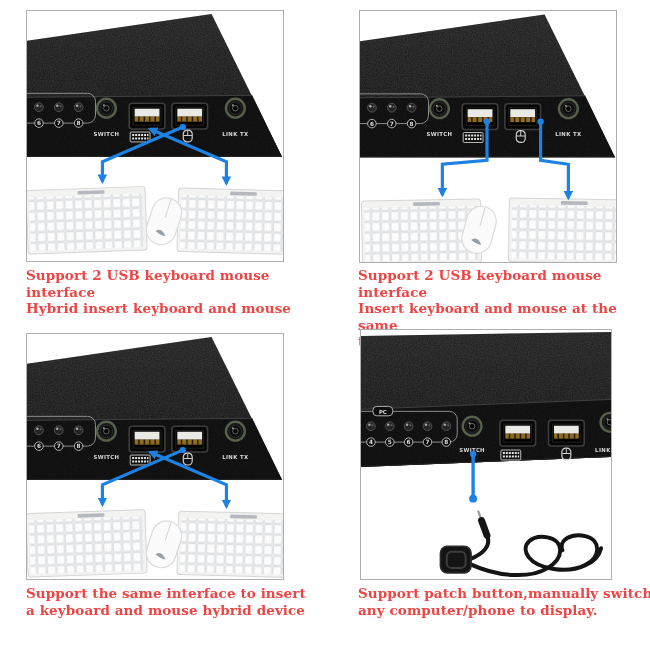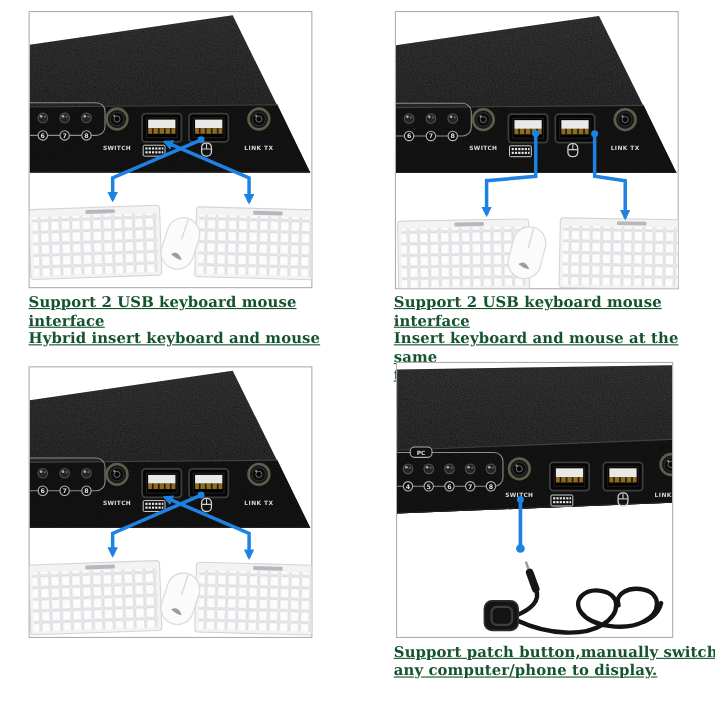--- a/index.html
+++ b/index.html
@@ -1,21 +1,21 @@
 <!DOCTYPE html>
 <html><head>
 <meta charset="utf-8">
 <style>
   html,body{margin:0;padding:0;background:#ffffff;}
   #stage{position:relative;width:650px;height:650px;background:#ffffff;overflow:hidden;
          font-family:"DejaVu Serif","Liberation Serif",serif;}
   .photo{position:absolute;background:#ffffff;border:1px solid #aeaeae;box-sizing:border-box;}
   .photo svg{display:block;width:100%;height:100%;}
   .caption{position:absolute;font-weight:bold;font-size:13.5px;line-height:16.5px;
-           color:#14532d;white-space:pre-line;letter-spacing:.1px;text-decoration:underline;}
+           color:#ef4444;white-space:pre-line;letter-spacing:.1px;}
   .defs-holder{position:absolute;width:0;height:0;overflow:hidden;}
 </style>
 </head>
 <body>
 
 <div id="stage">
 
   <svg class="defs-holder" aria-hidden="true">
     <defs>
       <linearGradient id="slabGrad" x1="0" y1="0" x2="0" y2="1">
@@ -234,20 +234,22 @@
 interface
 Insert keyboard and mouse at the same
 time.</div>
 
   <div class="photo" style="left:26px;top:333px;width:258px;height:247px;">
     <svg viewBox="0 0 258 252" preserveAspectRatio="xMidYMin slice">
       <use href="#kvm-photo"></use>
       <use href="#crossed-scene"></use>
     </svg>
   </div>
+  <div class="caption" style="left:26px;top:585px;width:300px;">Support the same interface to insert
+a keyboard and mouse hybrid device</div>
 
   <div class="photo" style="left:360px;top:329px;width:252px;height:251px;">
     <svg viewBox="0 0 252 251">
       <use href="#kvm-photo-wide"></use>
     </svg>
   </div>
   <div class="caption" style="left:358px;top:585px;width:300px;">Support patch button,manually switch
 any computer/phone to display.</div>
 
 </div>

